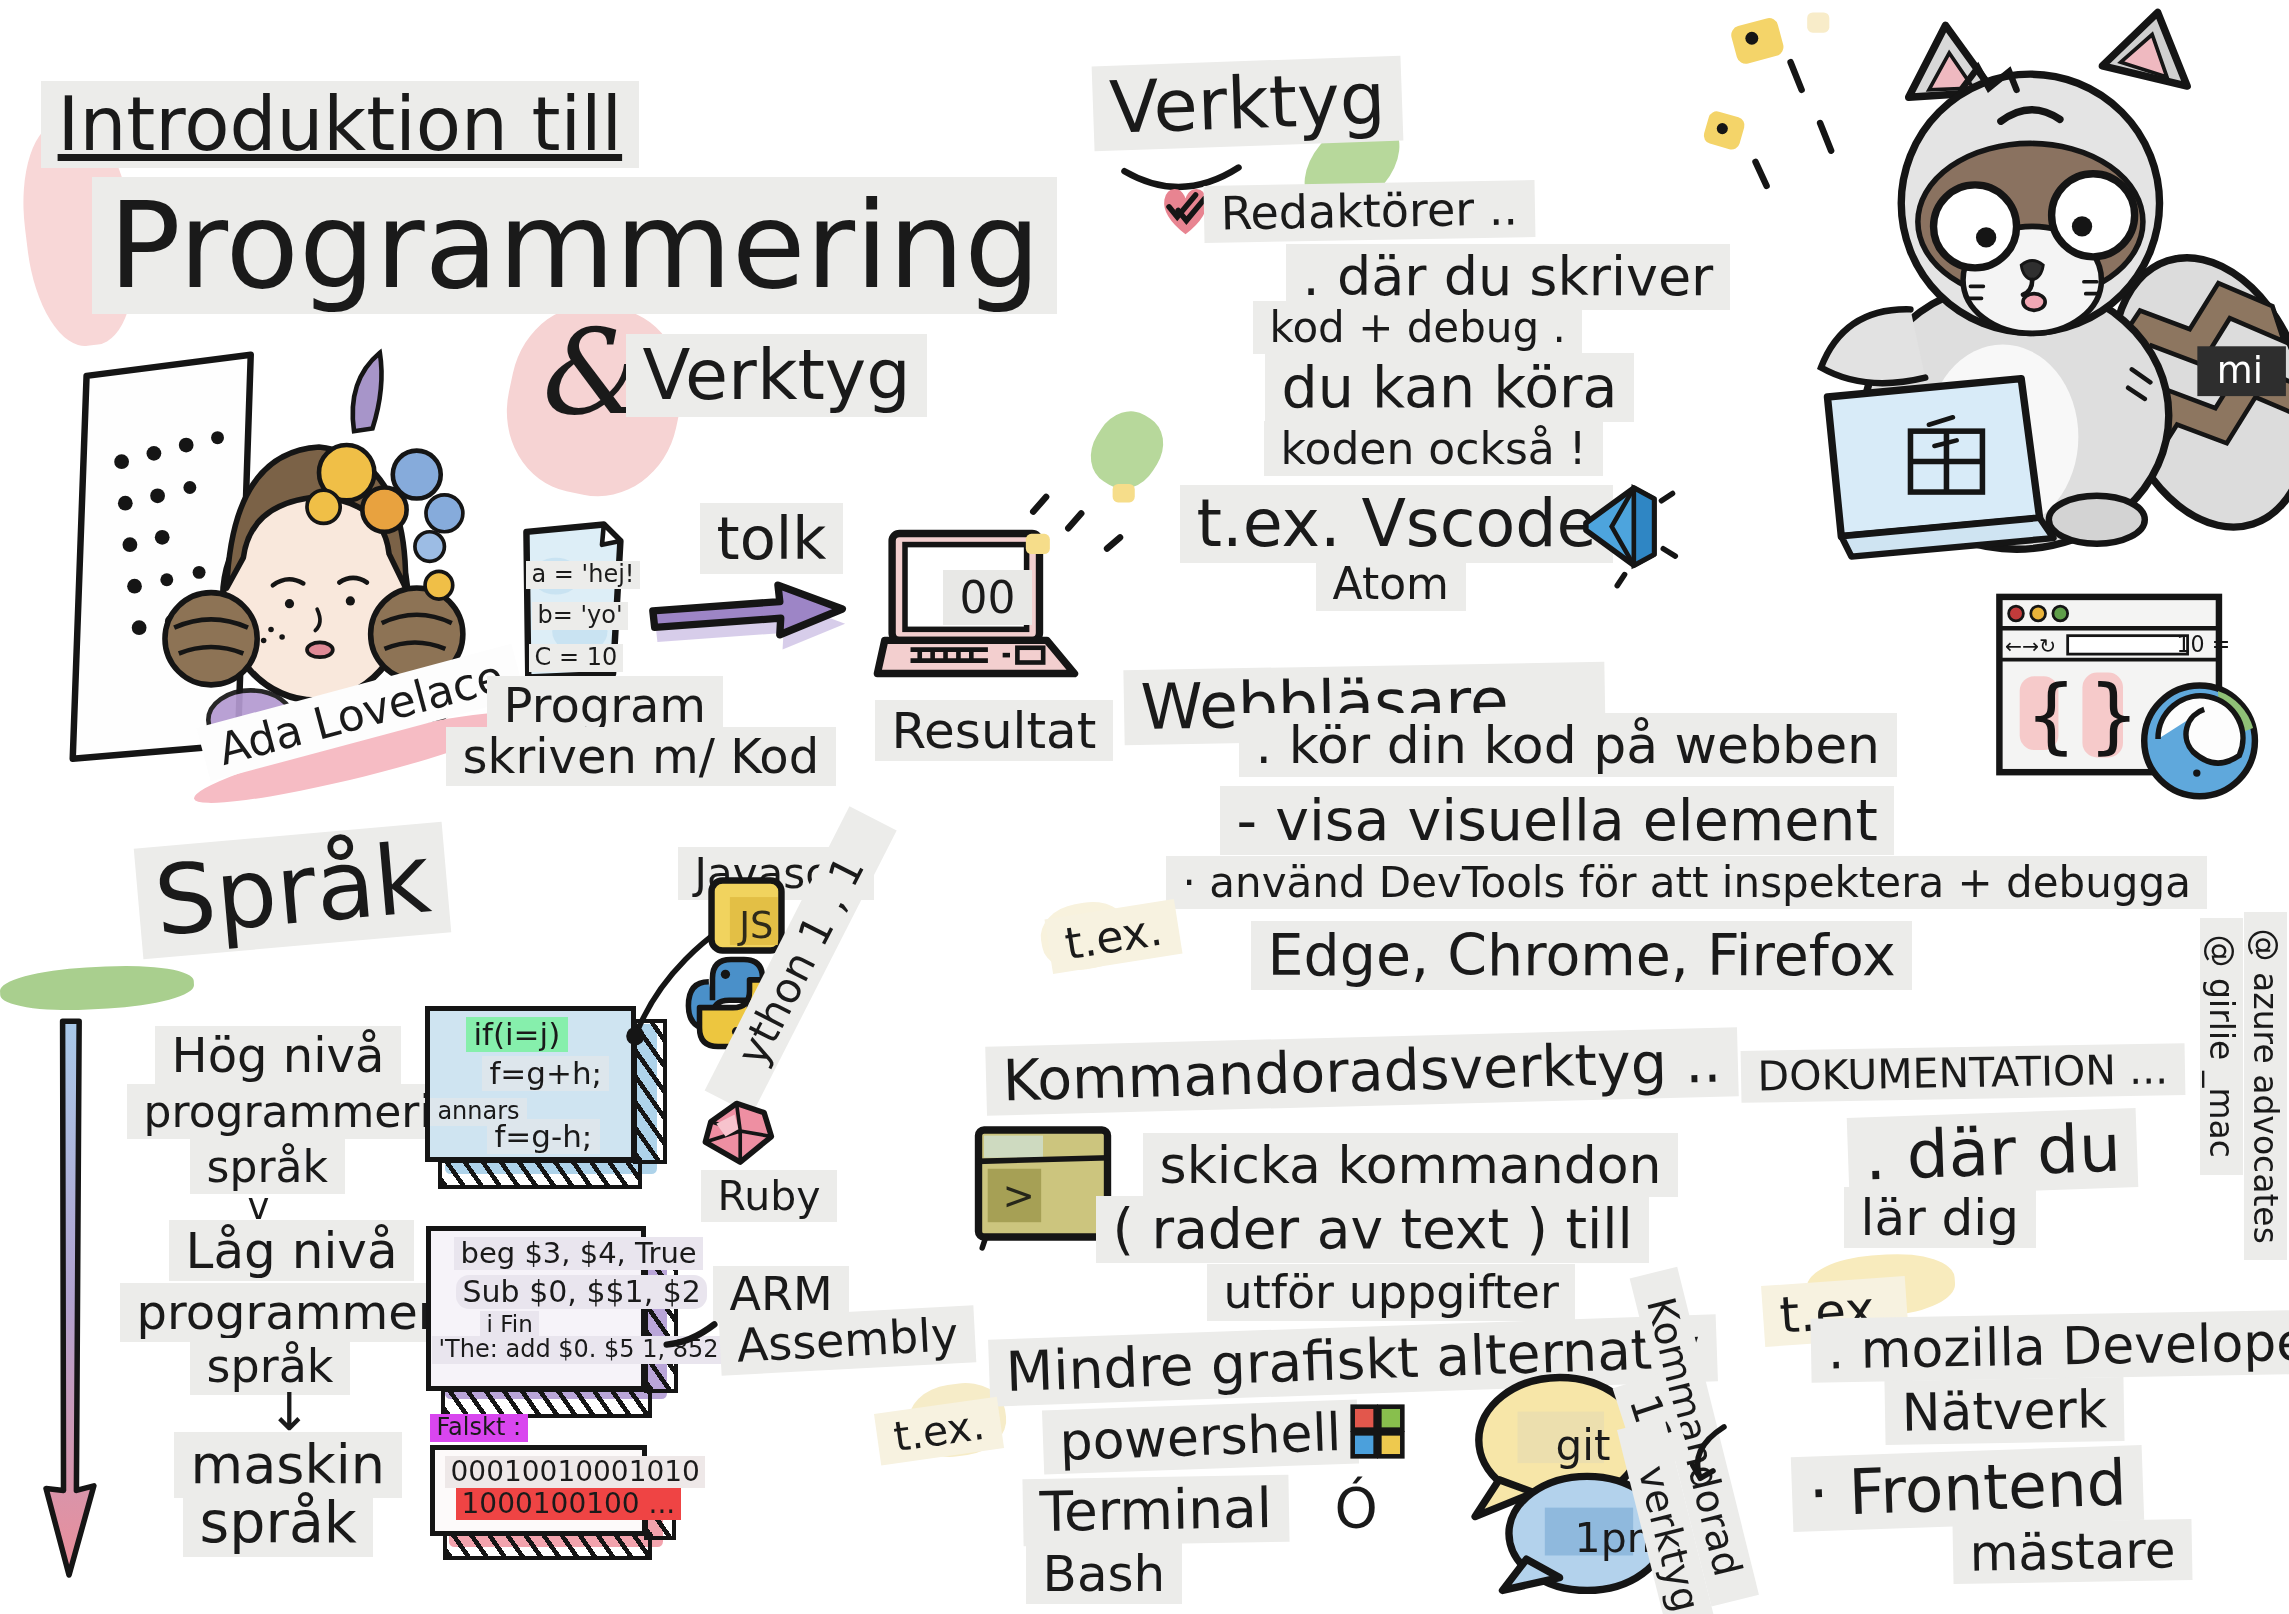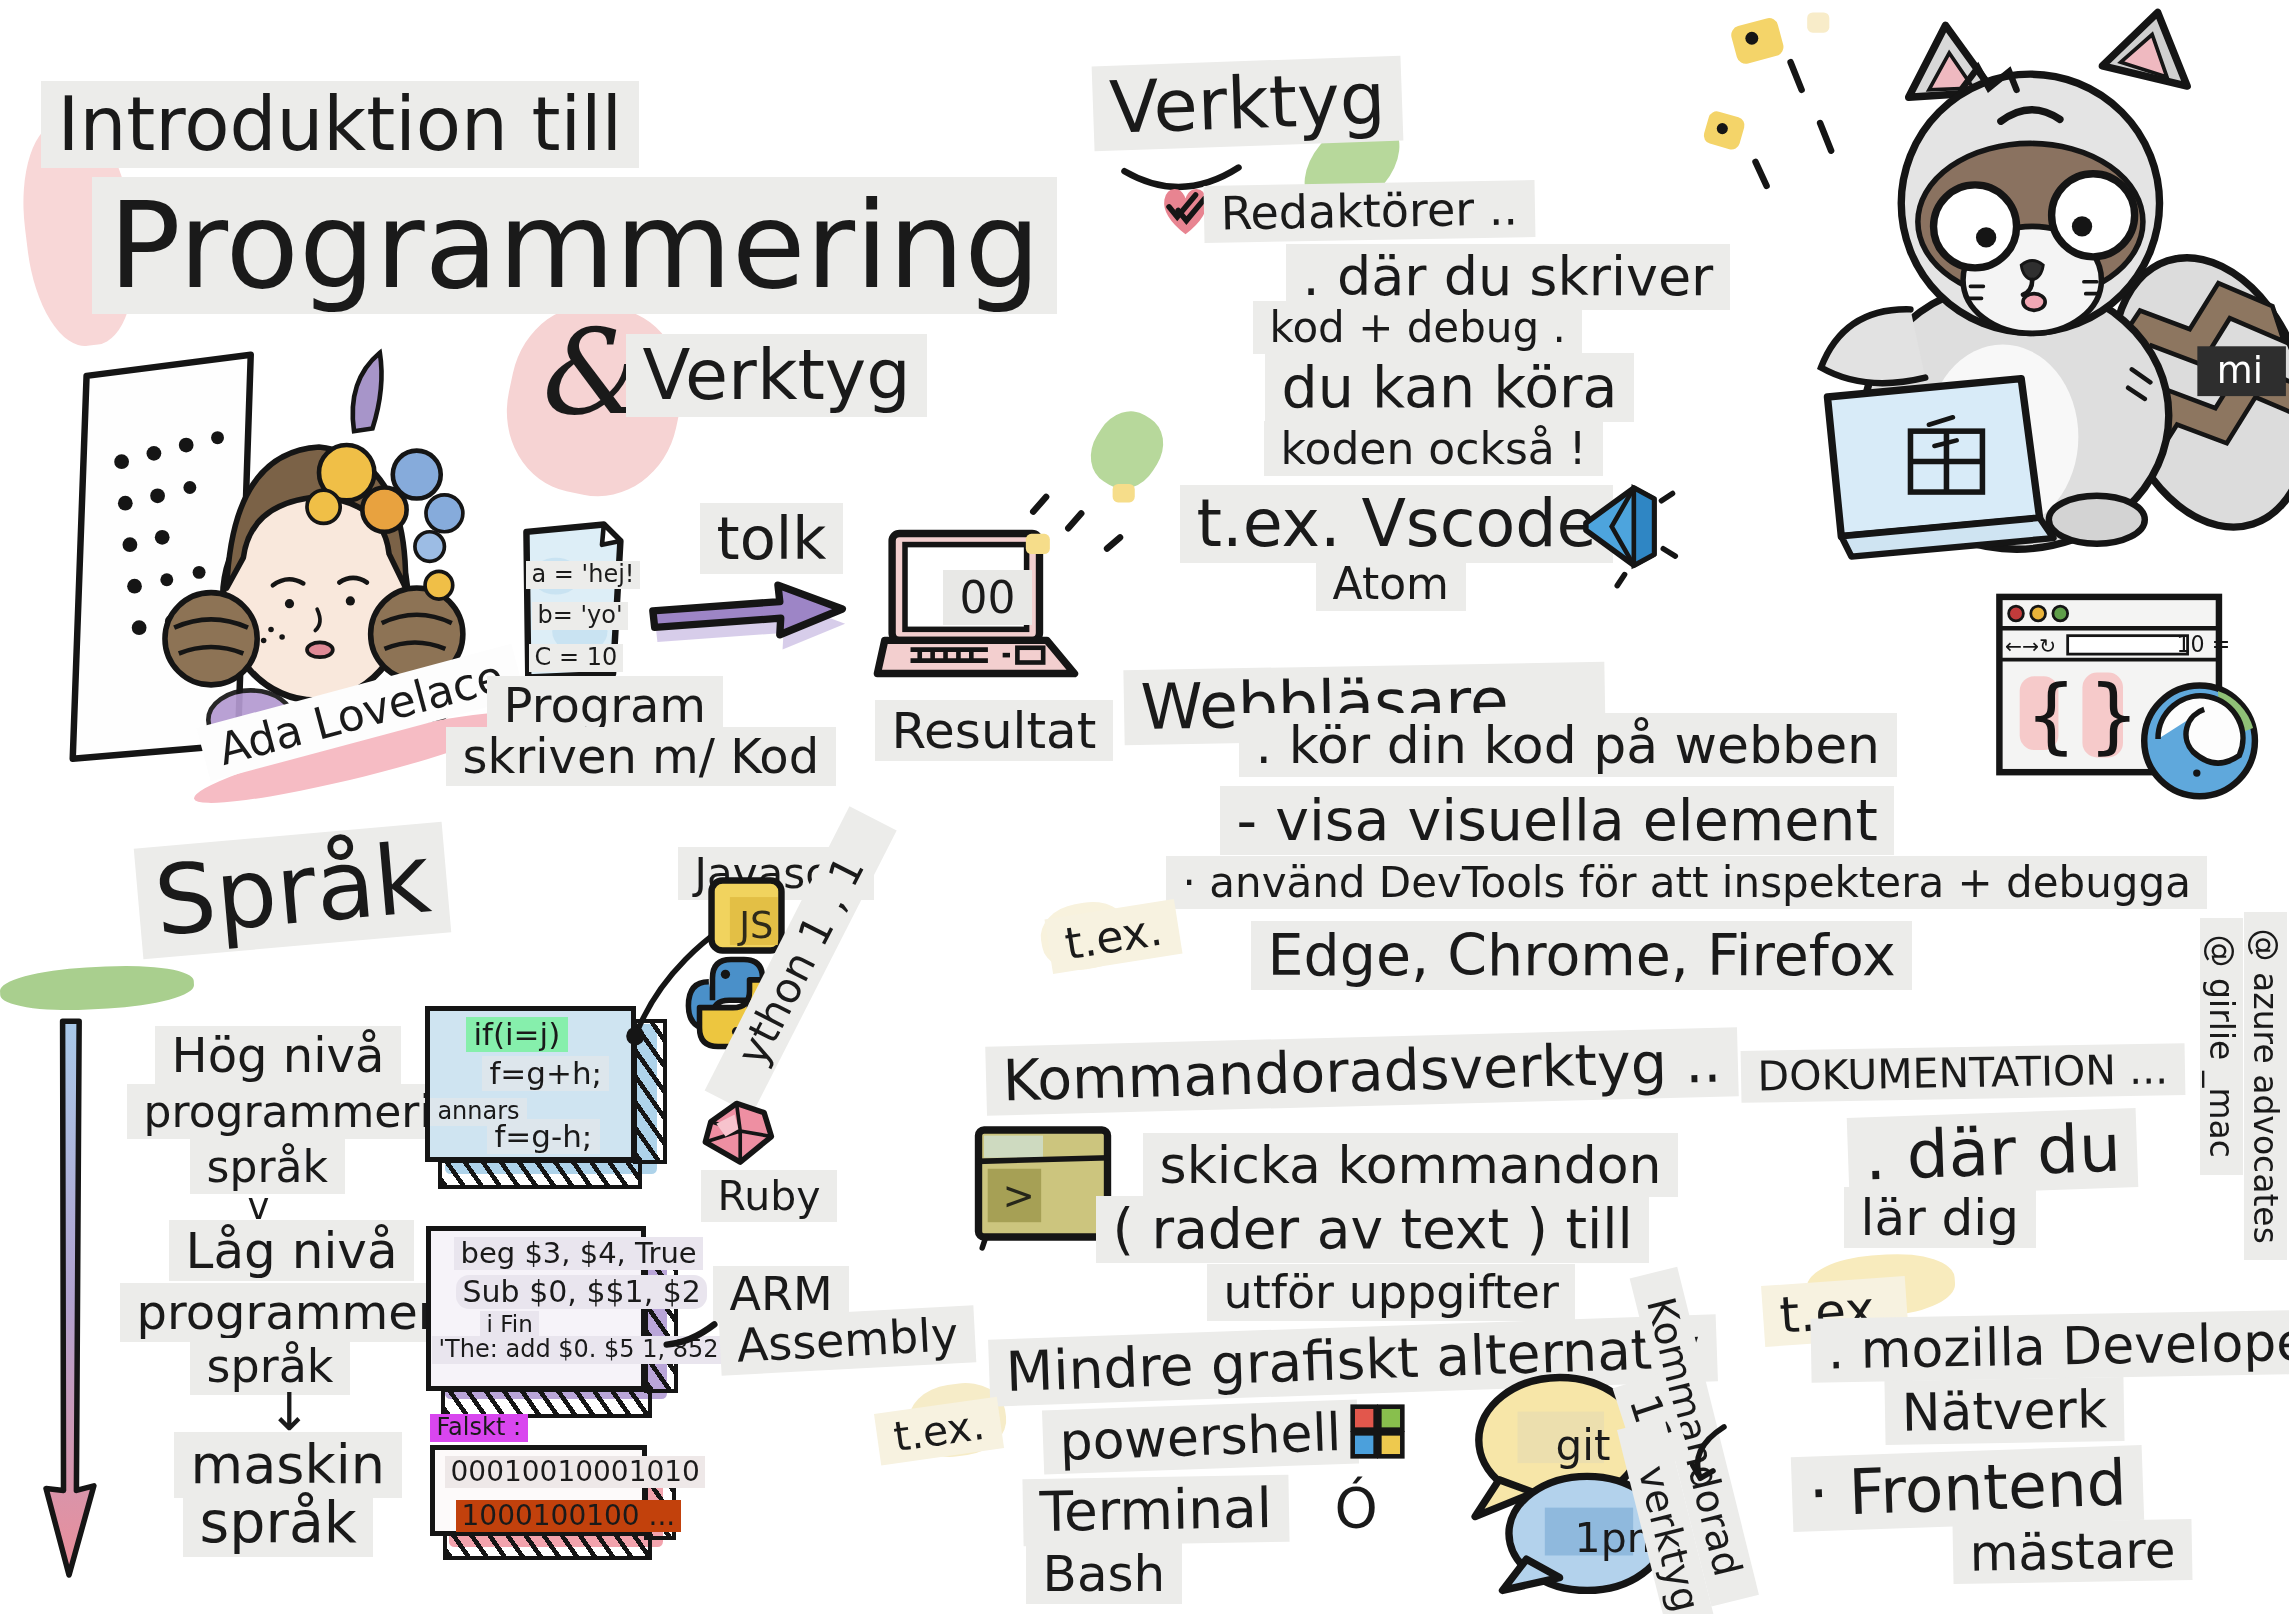--- a/index.html
+++ b/index.html
@@ -22,21 +22,21 @@
 
   <div class="blob" style="left:26px;top:120px;width:106px;height:226px;background:#f8d7d7;transform:rotate(-7deg);"></div>
   <div class="blob" style="left:1094px;top:411px;width:66px;height:78px;background:#b7d89b;transform:rotate(32deg);"></div>
   <div class="blob" style="left:509px;top:306px;width:171px;height:189px;background:#f6d3d3;transform:rotate(12deg);"></div>
   <div class="blob" style="left:1315px;top:109px;width:74px;height:111px;background:#b7d89b;transform:rotate(40deg);"></div>
   <div class="blob" style="left:0px;top:967px;width:194px;height:42px;background:#a9cf8e;transform:rotate(-3deg);"></div>
   <div class="blob" style="left:909px;top:1384px;width:97px;height:72px;background:#f6ecc8;transform:rotate(-8deg);"></div>
   <div class="blob" style="left:1807px;top:1255px;width:148px;height:61px;background:#f8ebbd;transform:rotate(-4deg);"></div>
   <div class="blob" style="left:1041px;top:903px;width:88px;height:66px;background:#f8f2dd;transform:rotate(-10deg);"></div>
 
-  <div class="lb" style="left:41px;top:81px;font-size:74px;">Introduktion till</div>
+  <div class="lb" style="left:41px;top:81px;font-size:74px;text-decoration:underline;">Introduktion till</div>
   <div class="lb" style="left:92px;top:177px;font-size:120px;">Programmering</div>
 
   <svg style="left:22px;top:325px;" width="475" height="503" viewBox="0 0 515 545">
     <polygon points="70,55 248,32 234,455 55,470" fill="#fefefe" stroke="#151515" stroke-width="7" stroke-linejoin="round"></polygon>
     <g fill="#151515">
       <circle cx="108" cy="148" r="8"></circle>
         <circle cx="143" cy="139" r="8"></circle>
         <circle cx="178" cy="130" r="8"></circle>
         <circle cx="212" cy="122" r="7"></circle>
       <circle cx="112" cy="193" r="8"></circle>
@@ -284,21 +284,21 @@
   <div class="lb" style="left:720px;top:1312px;font-size:46px;transform:rotate(-3deg);">Assembly</div>
   <svg style="left:663px;top:1306px;" width="55" height="46" viewBox="0 0 60 50">
     <path d="M4,42 Q30,40 56,20" fill="none" stroke="#151515" stroke-width="7" stroke-linecap="round"></path>
   </svg>
 
   <div class="backing" style="left:449px;top:1462px;width:214px;height:85px;background:#f2a3ad;"></div>
   <div class="box" style="left:430px;top:1445px;width:207px;height:81px;background:#fdfafa;"></div>
   <div class="hstrip" style="left:644px;top:1456px;width:24px;height:76px;"></div>
   <div class="hstrip" style="left:443px;top:1532px;width:201px;height:20px;"></div>
   <div class="lb" style="left:445px;top:1456px;font-size:28px;background:#eee8e8;padding:0.9px 5.5px;">00010010001010</div>
-  <div class="lb" style="left:456px;top:1488px;font-size:28px;background:#c2410c;padding:0.9px 5.5px;margin-top:12px;">1000100100 ...</div>
+  <div class="lb" style="left:456px;top:1488px;font-size:28px;background:#ef4444;padding:0.9px 5.5px;">1000100100 ...</div>
 
   <div class="lb" style="left:986px;top:1037px;font-size:57px;transform:rotate(-1.5deg);">Kommandoradsverktyg ..</div>
   <svg style="left:969px;top:1119px;" width="148" height="129" viewBox="0 0 160 140">
     <rect x="10" y="12" width="140" height="116" rx="6" fill="#ccc57e" stroke="#151515" stroke-width="8"></rect>
     <rect x="16" y="18" width="64" height="24" fill="#cfe3dd" opacity="0.7"></rect>
     <path d="M8,46 L152,42" stroke="#151515" stroke-width="6"></path>
     <rect x="20" y="54" width="58" height="58" fill="#a6a055"></rect>
     <text x="36" y="98" font-size="42" fill="#26261a" font-family="DejaVu Sans,sans-serif">&gt;</text>
     <path d="M18,128 L14,140 M142,128 L146,140" stroke="#151515" stroke-width="6" stroke-linecap="round"></path>
   </svg>

